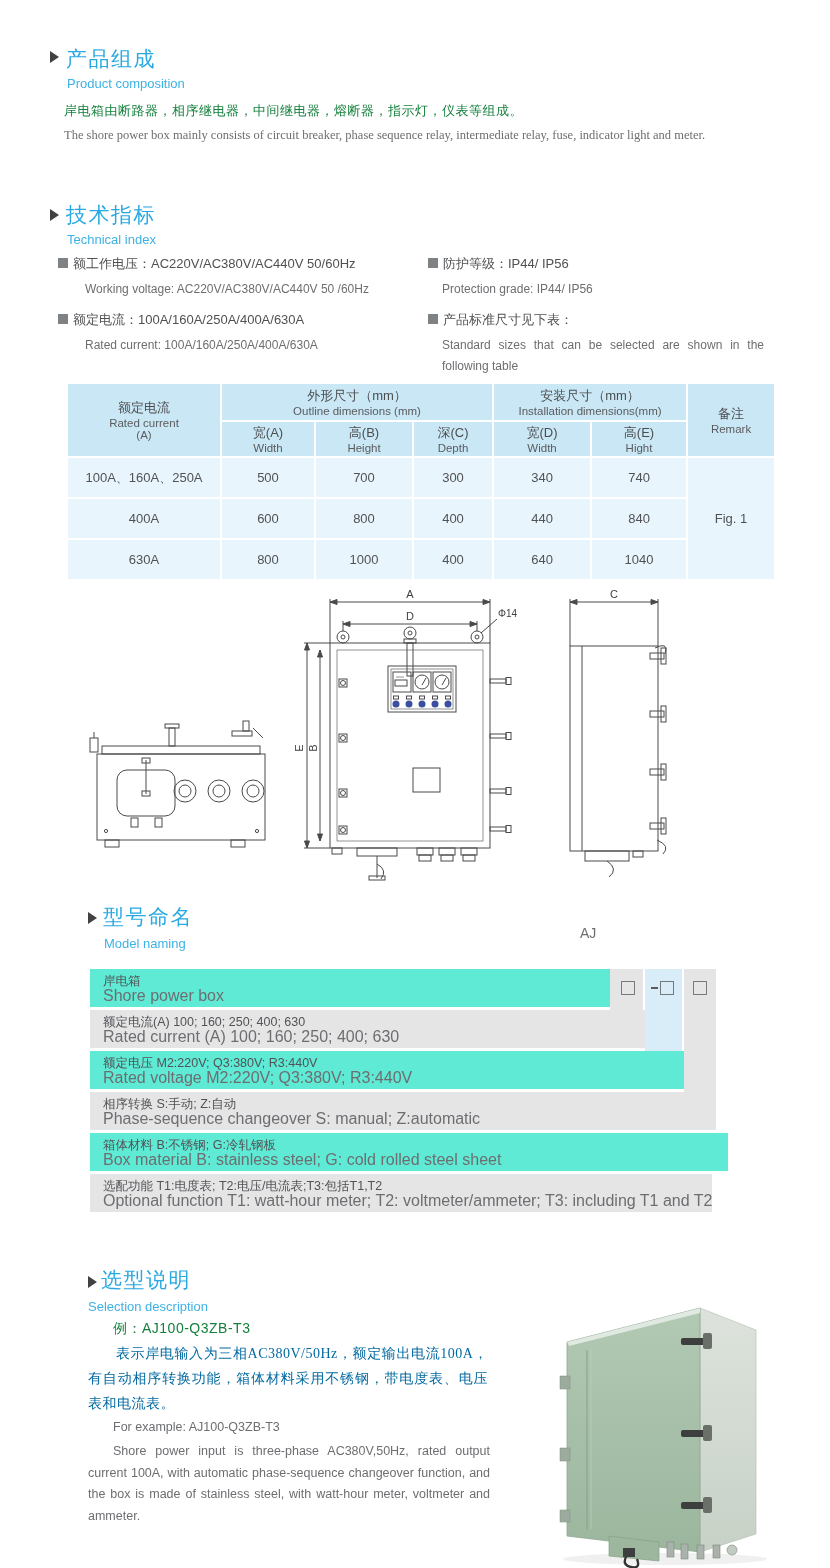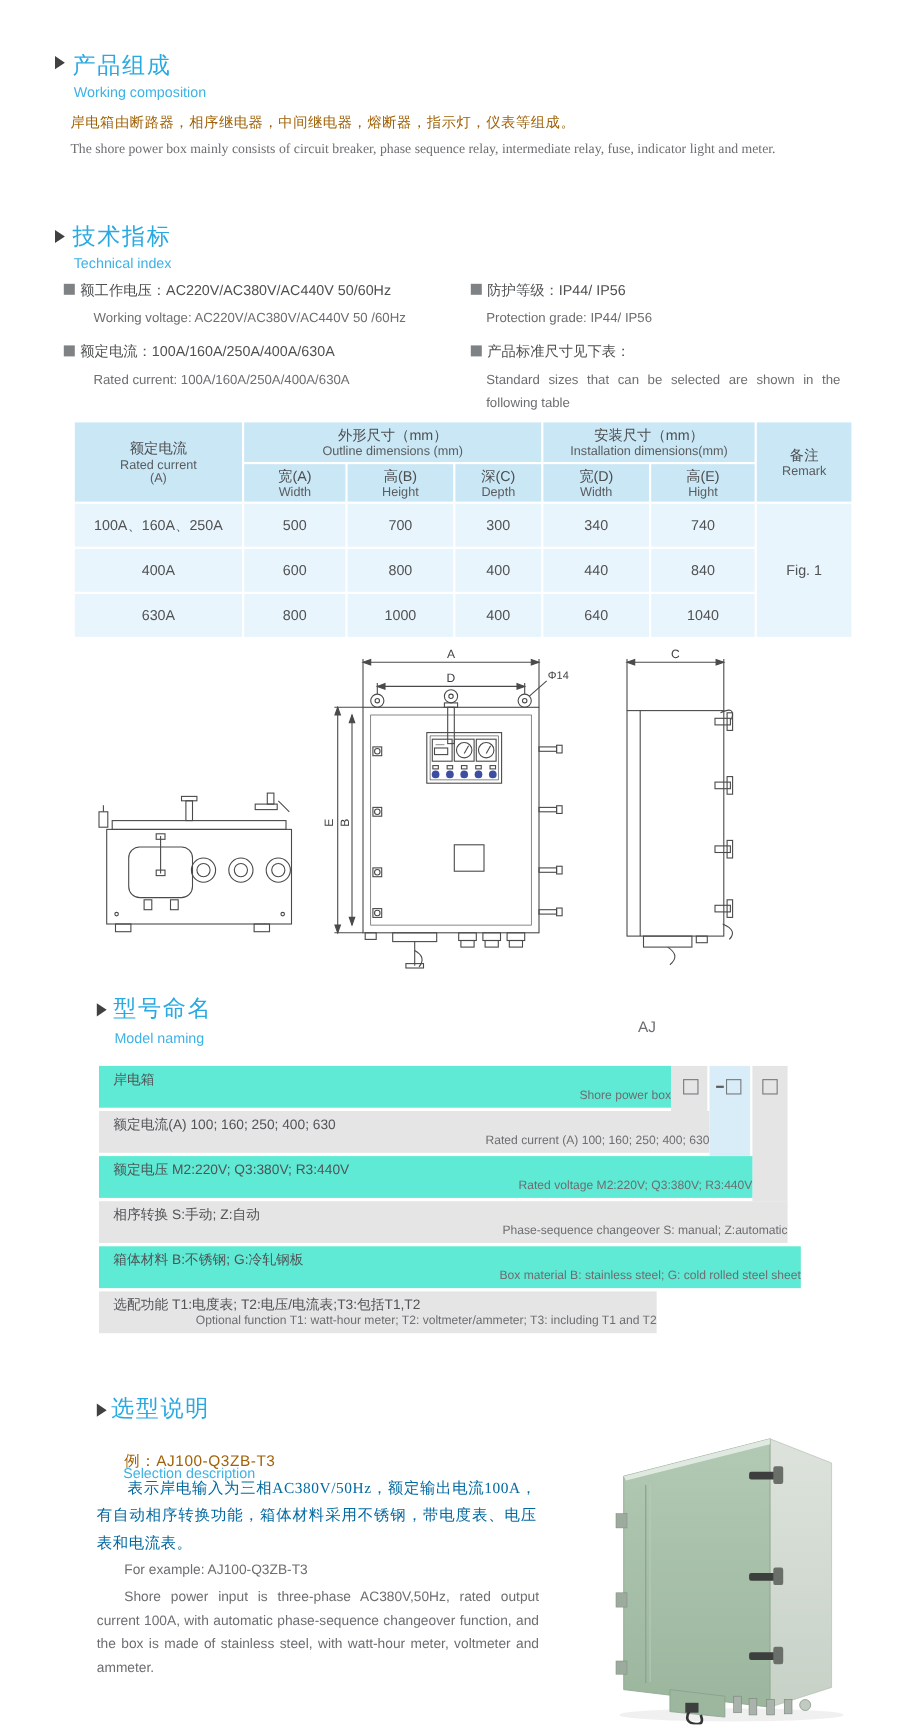--- a/index.html
+++ b/index.html
@@ -4,21 +4,21 @@
 <style>
   html,body{margin:0;padding:0;background:#fff;}
   .page{position:relative;width:830px;height:1568px;background:#ffffff;overflow:hidden;
         font-family:"Liberation Sans","DejaVu Sans",sans-serif;}
   .abs{position:absolute;}
   
   .arrow{position:absolute;width:0;height:0;border-left:9px solid #414042;
          border-top:6px solid transparent;border-bottom:6px solid transparent;}
   .sec-title{position:absolute;color:#29a9e1;font-size:21px;letter-spacing:1.5px;white-space:nowrap;}
   .sec-sub{position:absolute;color:#3db2e5;font-size:13px;white-space:nowrap;}
-  .zh-body{position:absolute;color:#a16207;font-size:13px;white-space:nowrap;letter-spacing:.5px;}
+  .zh-body{position:absolute;color:#15803d;font-size:13px;white-space:nowrap;letter-spacing:.5px;}
   .en-body{position:absolute;color:#6d6e71;font-size:12.5px;white-space:nowrap;}
   
   .spec-zh{position:absolute;color:#4f5052;font-size:13px;white-space:nowrap;}
   .spec-zh .bullet{display:inline-block;width:10px;height:10px;background:#7f8285;margin-right:5px;}
   .spec-en{position:absolute;color:#6d6e71;font-size:12px;white-space:nowrap;}
   .spec-en.wrap{white-space:normal;text-align:justify;line-height:21px;}
   
   .dim-table{position:absolute;left:66px;top:382px;border-collapse:separate;border-spacing:2px;
              table-layout:fixed;width:702px;}
   .dim-table td{background:#e9f5fc;text-align:center;vertical-align:middle;color:#515254;
@@ -27,42 +27,42 @@
   .dim-table .en{font-size:11.5px;color:#5b5c5e;}
   .dim-table tr.h1 td{height:36px;}
   .dim-table tr.h2 td{height:34px;}
   .dim-table tr.body td{height:39px;}
   
   .nrow{position:absolute;left:90px;height:38px;display:flex;flex-direction:column;
         justify-content:center;padding-left:13px;box-sizing:border-box;}
   .nrow.blue{background:#5eead4;}
   .nrow.gray{background:#e5e5e6;}
   .nzh{color:#525356;font-size:12.5px;line-height:15px;white-space:nowrap;}
-  .nen{color:#6d6e71;font-size:11px;line-height:14px;white-space:nowrap;text-align:right;}
+  .nen{color:#6d6e71;font-size:16px;line-height:14px;white-space:nowrap;}
   .nstrip{position:absolute;}
   .nstrip.blue{background:#d9edf8;}
   .nstrip.gray{background:#e5e5e6;}
   .code-box{position:absolute;width:12px;height:12px;border:1px solid #77797c;background:transparent;}
   .code-dash{position:absolute;width:7px;height:2px;background:#5a5b5d;}
   .code-prefix{position:absolute;color:#6d6e71;font-size:14px;}
   
   .sel-zh{position:absolute;color:#0369a1;font-size:14px;line-height:25px;width:400px;
           text-indent:2em;text-align:justify;letter-spacing:.5px;font-family:Liberation Serif, serif;}
   .sel-en{position:absolute;color:#6d6e71;font-size:12.5px;line-height:21.5px;width:402px;
           text-align:justify;text-indent:2em;}
   svg text{font-family:"Liberation Sans","DejaVu Sans",sans-serif;}
 </style>
 </head>
 <body>
 
 <div class="page">
 
   <span class="arrow" style="left:50px;top:51px;"></span>
   <div class="sec-title" style="left:66px;top:45px;">产品组成</div>
-  <div class="sec-sub" style="left:67px;top:76px;">Working composition</div>
+  <div class="sec-sub" style="left:67px;top:76px;">Product composition</div>
   <div class="zh-body" style="left:64px;top:102px;">岸电箱由断路器，相序继电器，中间继电器，熔断器，指示灯，仪表等组成。</div>
   <div class="en-body" style="left:64px;top:128px;font-family:Liberation Serif, serif;">The shore power box mainly consists of circuit breaker, phase sequence relay, intermediate relay, fuse, indicator light and meter.</div>
 
   <span class="arrow" style="left:50px;top:209px;"></span>
   <div class="sec-title" style="left:66px;top:201px;">技术指标</div>
   <div class="sec-sub" style="left:67px;top:232px;">Technical index</div>
 
   <div class="spec-zh" style="left:58px;top:255px;">
     <span class="bullet"></span><span>额工作电压：AC220V/AC380V/AC440V 50/60Hz</span></div>
   <div class="spec-en" style="left:85px;top:282px;">Working voltage: AC220V/AC380V/AC440V 50 /60Hz</div>
@@ -338,34 +338,34 @@
       <div class="nen">Rated voltage M2:220V; Q3:380V; R3:440V</div>
   </div>
   <div class="nrow gray" style="top:1092px;width:626px;">
     <div class="nzh">相序转换 S:手动; Z:自动</div>
       <div class="nen">Phase-sequence changeover S: manual; Z:automatic</div>
   </div>
   <div class="nrow blue" style="top:1133px;width:638px;">
     <div class="nzh">箱体材料 B:不锈钢; G:冷轧钢板</div>
       <div class="nen">Box material B: stainless steel; G: cold rolled steel sheet</div>
   </div>
-  <div class="nrow gray" style="top:1174px;width:507px;">
+  <div class="nrow gray" style="top:1174px;width:622px;">
     <div class="nzh">选配功能 T1:电度表; T2:电压/电流表;T3:包括T1,T2</div>
       <div class="nen">Optional function T1: watt-hour meter; T2: voltmeter/ammeter; T3: including T1 and T2</div>
   </div>
 
   <div class="code-prefix" style="left:580px;top:925px;">AJ</div>
   <div class="code-box" style="left:621px;top:981px;"></div>
   <div class="code-dash" style="left:651px;top:987px;"></div>
   <div class="code-box" style="left:660px;top:981px;"></div>
   <div class="code-box" style="left:693px;top:981px;"></div>
 
   <span class="arrow" style="left:88px;top:1276px;"></span>
   <div class="sec-title" style="left:101px;top:1266px;">选型说明</div>
-  <div class="sec-sub" style="left:112px;top:1299px;margin-top:33px;">Selection description</div>
+  <div class="sec-sub" style="left:88px;top:1299px;">Selection description</div>
 
   <div class="zh-body" style="left:113px;top:1320px;font-size:14px;">例：AJ100-Q3ZB-T3</div>
   <div class="sel-zh" style="left:88px;top:1341px;">表示岸电输入为三相AC380V/50Hz，额定输出电流100A，有自动相序转换功能，箱体材料采用不锈钢，带电度表、电压表和电流表。</div>
   <div class="en-body" style="left:113px;top:1420px;">For example: AJ100-Q3ZB-T3</div>
   <div class="sel-en" style="left:88px;top:1441px;">Shore power input is three-phase AC380V,50Hz, rated output current 100A, with automatic phase-sequence changeover function, and the box is made of stainless steel, with watt-hour meter, voltmeter and ammeter.</div>
 
   <svg class="abs" style="left:545px;top:1300px;" width="260" height="268" viewBox="0 0 260 268">
     <defs>
       <linearGradient id="gFront" x1="0" y1="0" x2="0" y2="1">
         <stop offset="0" stop-color="#b2c9b4"></stop>

